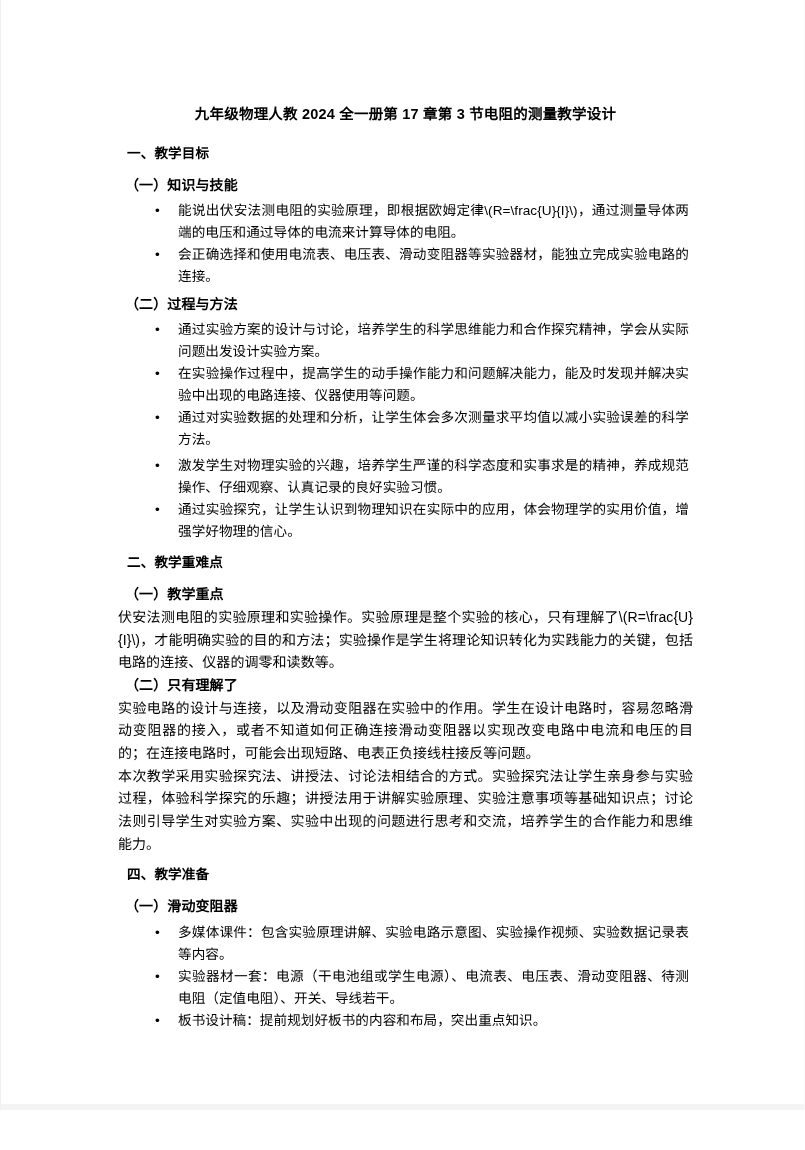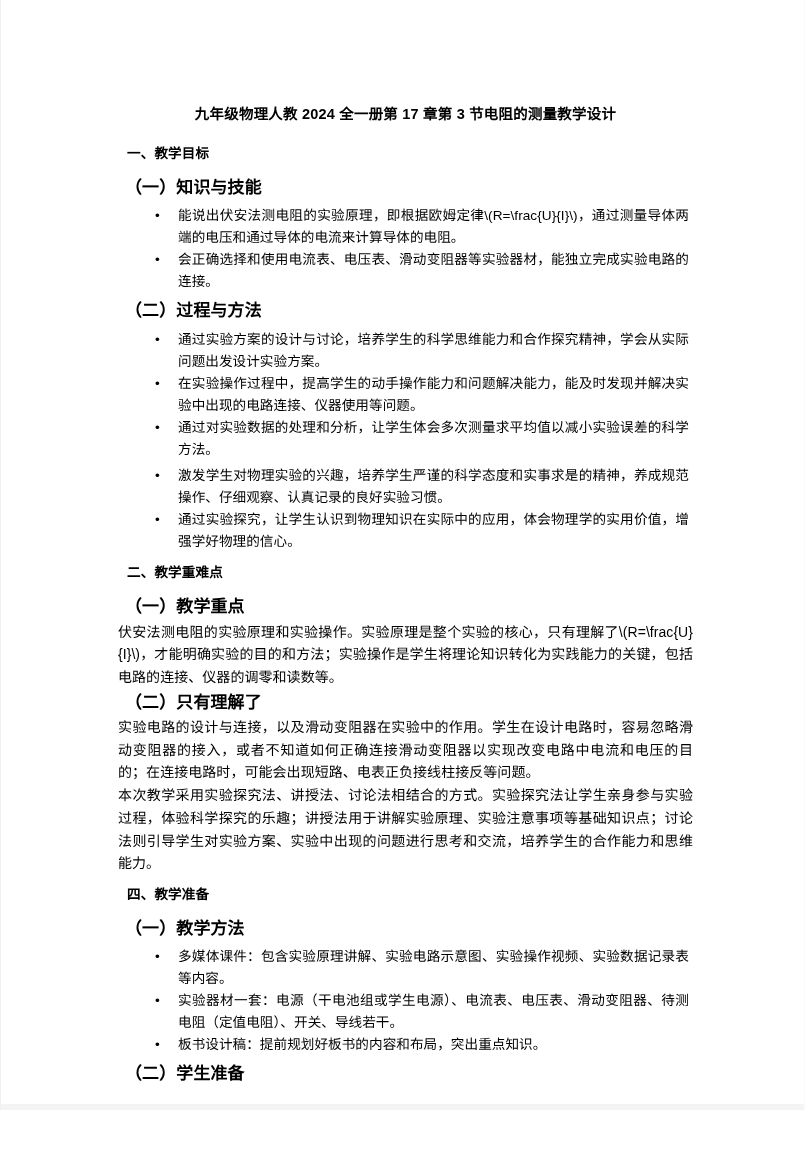--- a/index.html
+++ b/index.html
@@ -49,21 +49,21 @@
 
   .h-level1 {
     font-size: 13.6px;
     font-weight: bold;
     color: #000000;
     line-height: 1.62;
     margin: 9px;
     letter-spacing: 0.1px;
   }
   .h-level2 {
-    font-size: 17px;
+    font-size: 14px;
     font-weight: bold;
     color: #000000;
     line-height: 1.62;
     margin: 0;
     padding-left: 7px;
     letter-spacing: 0.1px;
   }
 
   p.para {
     font-size: 14px;
@@ -135,25 +135,24 @@
     <h3 class="h-level2">（一）教学重点</h3>
     <p class="para">伏安法测电阻的实验原理和实验操作。实验原理是整个实验的核心，只有理解了\(R=\frac{U}{I}\)，才能明确实验的目的和方法；实验操作是学生将理论知识转化为实践能力的关键，包括电路的连接、仪器的调零和读数等。</p>
 
     <h3 class="h-level2">（二）只有理解了</h3>
     <p class="para">实验电路的设计与连接，以及滑动变阻器在实验中的作用。学生在设计电路时，容易忽略滑动变阻器的接入，或者不知道如何正确连接滑动变阻器以实现改变电路中电流和电压的目的；在连接电路时，可能会出现短路、电表正负接线柱接反等问题。</p>
 
     <p class="para">本次教学采用实验探究法、讲授法、讨论法相结合的方式。实验探究法让学生亲身参与实验过程，体验科学探究的乐趣；讲授法用于讲解实验原理、实验注意事项等基础知识点；讨论法则引导学生对实验方案、实验中出现的问题进行思考和交流，培养学生的合作能力和思维能力。</p>
 
     <h2 class="h-level1">四、教学准备</h2>
 
-    <h3 class="h-level2">（一）教学方法</h3>
+    <h3 class="h-level2">（一）滑动变阻器</h3>
     <ul class="bullets">
       <li>多媒体课件：包含实验原理讲解、实验电路示意图、实验操作视频、实验数据记录表等内容。</li>
       <li>实验器材一套：电源（干电池组或学生电源）、电流表、电压表、滑动变阻器、待测电阻（定值电阻）、开关、导线若干。</li>
       <li>板书设计稿：提前规划好板书的内容和布局，突出重点知识。</li>
     </ul>
 
-    <h3 class="h-level2">（二）学生准备</h3>
 
   </div>
 
   <div class="page-bottom-edge"></div>
 </div>
 
 </body></html>

